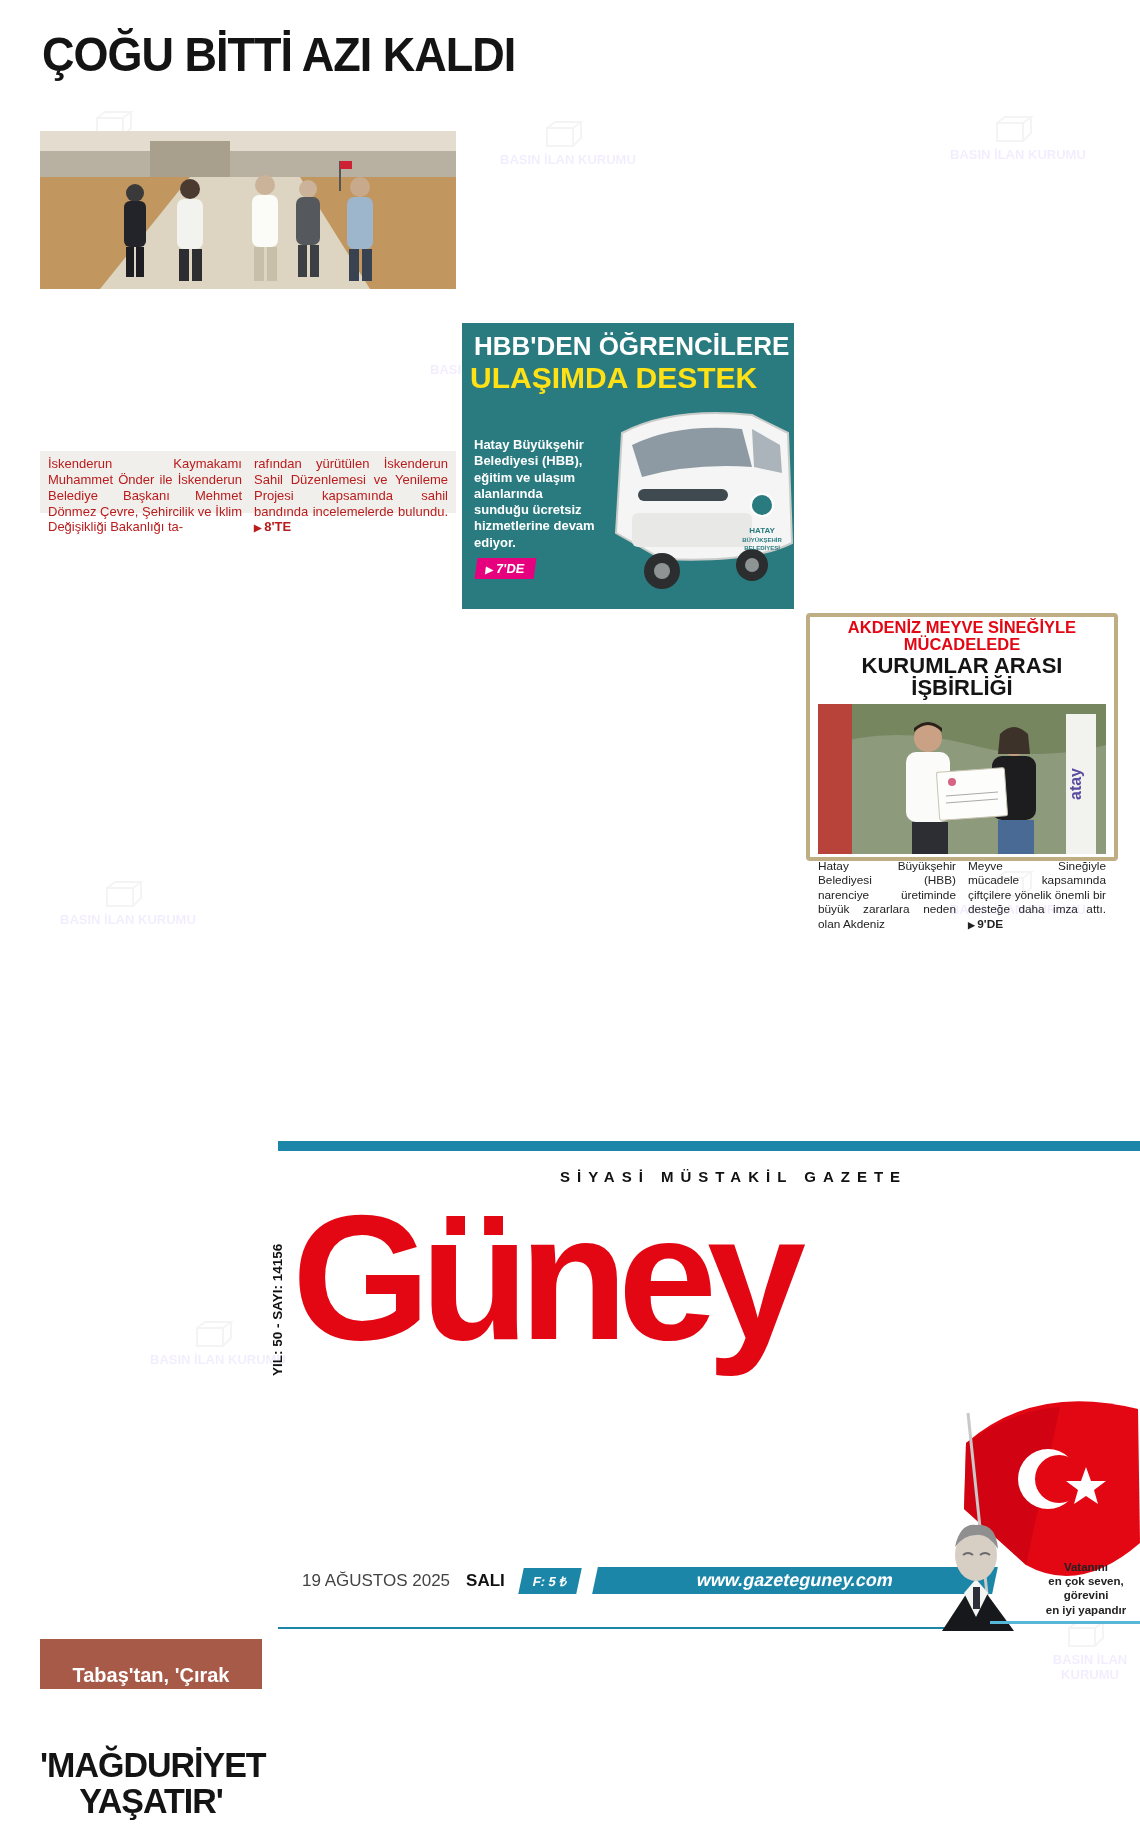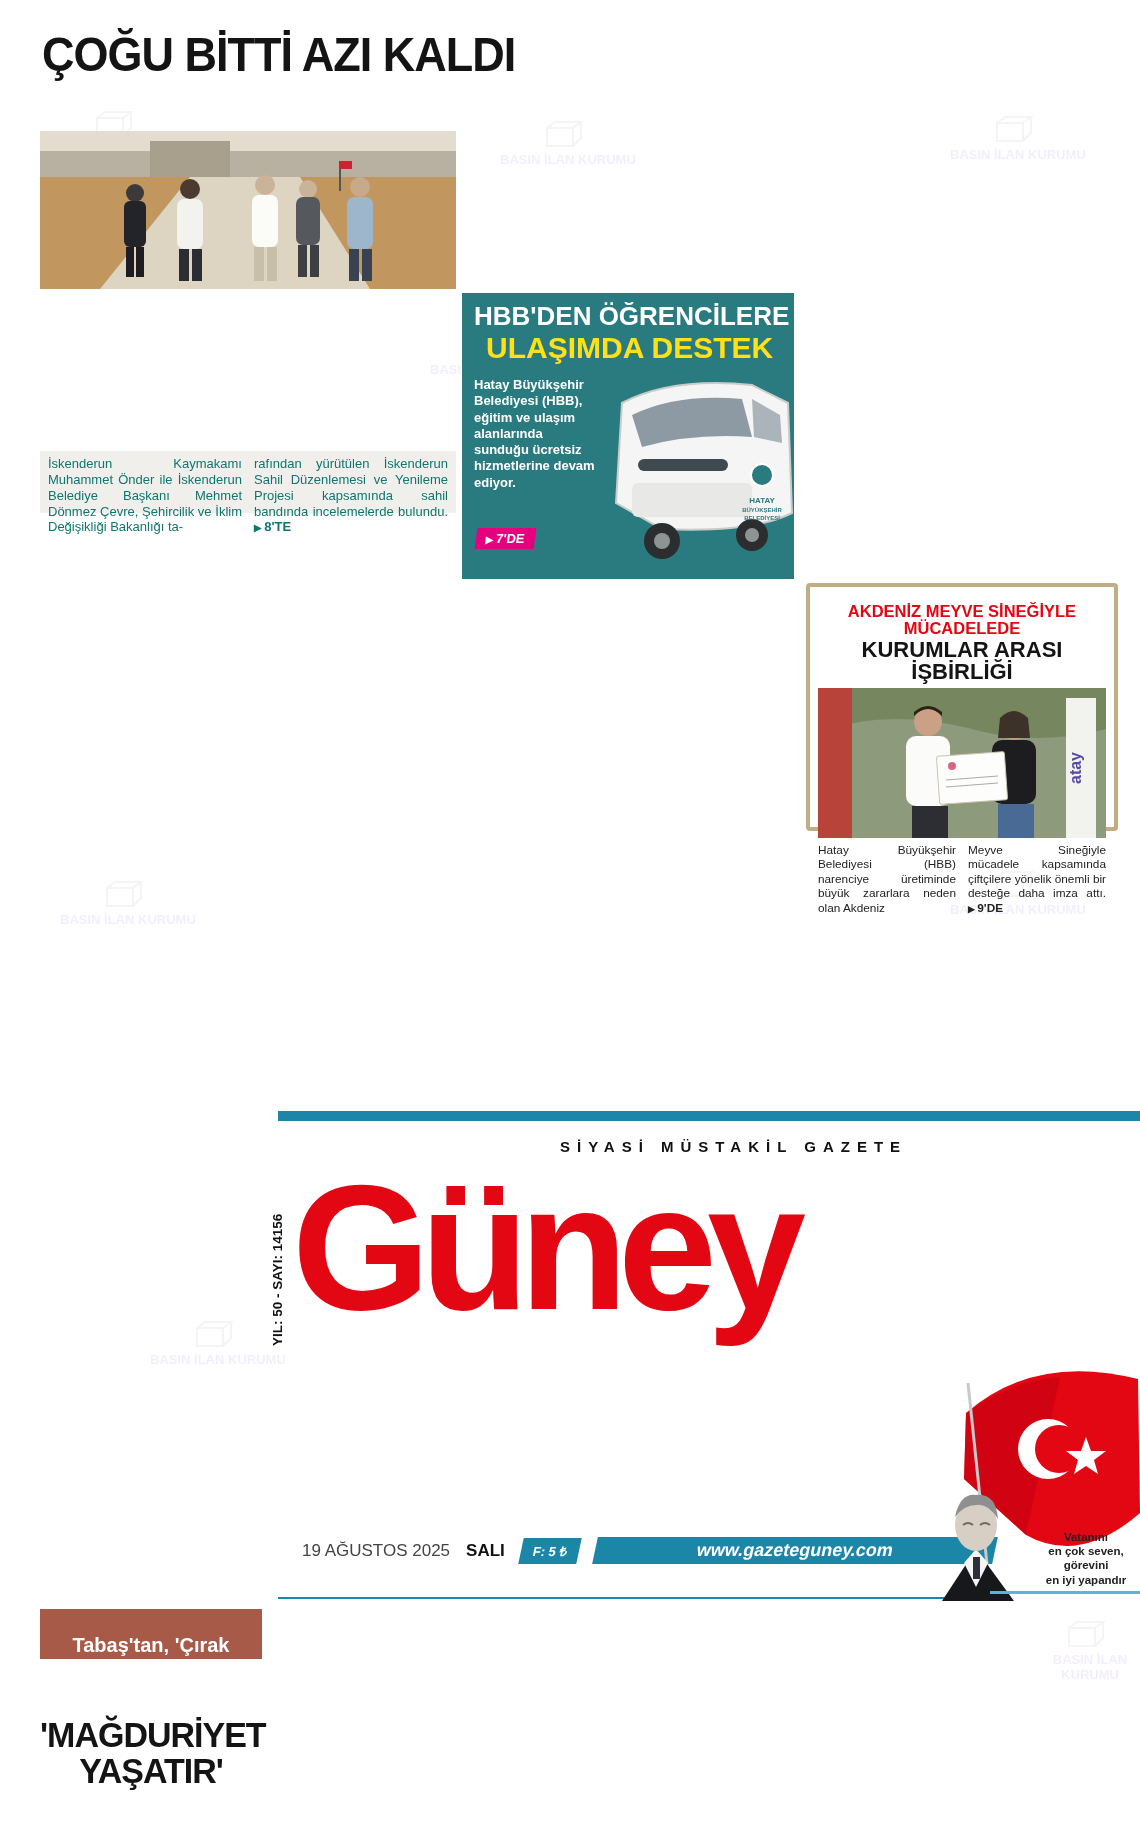--- a/index.html
+++ b/index.html
@@ -2,21 +2,21 @@
 <html lang="tr"><head>
 <meta charset="utf-8">
 <style>
   html,body{margin:0;padding:0;background:#fff;}
   .page{position:relative;width:1140px;height:1835px;background:#fff;overflow:hidden;
         font-family:"Liberation Sans",sans-serif;color:#1a1a1a;}
   .abs{position:absolute;}
   .hd{font-weight:900;color:#141414;line-height:1;letter-spacing:-1px;}
   .just{text-align:justify;}
   .ctr{text-align:center;}
-  .white{color:#fff;}
+  .white{color:#fff;margin-top:30px;}
   .ref{font-weight:800;font-family:"Liberation Sans",sans-serif;white-space:nowrap;}
   .arr::before{content:"▶ ";font-size:.75em;}
   .cols2{display:flex;gap:12px;}
   .cols2>div{flex:1;}
   .wm{position:absolute;opacity:.10;color:#8b5cf6;font-weight:700;font-size:13px;text-align:center;z-index:0;pointer-events:none;}
   .wm svg{display:block;margin:0 auto 2px;}
   .z{position:relative;z-index:1;}
   svg{display:block;}
   .photo{overflow:hidden;}
 </style>
@@ -109,28 +109,28 @@
           <rect x="270" y="114" width="9" height="32" fill="#3c3f44"></rect>
         </g>
       <g>
           <circle cx="320" cy="56" r="10" fill="#c9a98c"></circle>
           <rect x="307" y="66" width="26" height="52" rx="7" fill="#9db6cc"></rect>
           <rect x="309" y="118" width="10" height="32" fill="#394250"></rect>
           <rect x="322" y="118" width="10" height="32" fill="#394250"></rect>
         </g>
     </svg>
   </div>
-  <div class="abs z cols2" style="left:40px;top:248px;width:416px;height:62px;background:#f1efec;padding:5px 8px;box-sizing:border-box;font-size:13px;line-height:1.22;color:#0f766e;">
+  <div class="abs z cols2" style="left:40px;top:248px;width:416px;height:62px;background:#f1efec;padding:5px 8px;box-sizing:border-box;font-size:13px;line-height:1.22;color:#b91c1c;">
     <div class="just">İskenderun Kaymakamı Muhammet Önder ile İskenderun Belediye Başkanı Mehmet Dönmez Çevre, Şehircilik ve İklim Değişikliği Bakanlığı ta-</div>
     <div class="just"><span>rafından yürütülen İskenderun Sahil Düzenlemesi ve Yenileme Projesi kapsamında sahil bandında incelemelerde bulundu.</span> <span class="ref arr">8'TE</span></div>
   </div>
 
   <div class="abs z" style="left:462px;top:28px;width:332px;height:286px;background:#2a7b80;">
     <div class="hd white" style="padding:10px 0 0 12px;font-size:26px;letter-spacing:0;">HBB'DEN ÖĞRENCİLERE</div>
-    <div class="hd" style="padding:4px 0 0 24px;font-size:30px;color:#ffe115;letter-spacing:0;">ULAŞIMDA DESTEK</div>
+    <div class="hd" style="padding:4px 0 0 8px;font-size:30px;color:#ffe115;letter-spacing:0;">ULAŞIMDA DESTEK</div>
     <div class="white" style="position:absolute;left:12px;top:84px;width:122px;font-size:13px;font-weight:700;line-height:1.25;">Hatay Büyükşehir Belediyesi (HBB), eğitim ve ulaşım alanlarında sunduğu ücretsiz hizmetlerine devam ediyor.</div>
     <div style="position:absolute;left:14px;bottom:30px;background:#e6007e;color:#fff;font-weight:800;font-size:13px;padding:3px 10px;transform:skewX(-8deg);"><span class="arr">7'DE</span></div>
     <div class="abs photo" style="left:140px;top:70px;width:192px;height:216px;">
       <svg width="192" height="216" viewBox="0 0 192 216">
         <rect width="192" height="216" fill="#2a7b80"></rect>
         <path d="M20 40 Q70 14 150 22 L186 40 L190 150 Q150 170 60 166 L14 140 Z" fill="#f4f5f4" stroke="#c9ccc9" stroke-width="2"></path>
         <path d="M30 52 Q75 30 140 36 L150 74 Q90 70 40 84 Z" fill="#8d9aa3"></path>
         <path d="M150 36 L178 52 L180 80 L152 74 Z" fill="#aab4ba"></path>
         <rect x="30" y="120" width="120" height="34" rx="6" fill="#e8e9e7"></rect>
         <circle cx="60" cy="178" r="18" fill="#2b2d2e"></circle>
@@ -139,21 +139,21 @@
           <circle cx="150" cy="172" r="7" fill="#8e9494"></circle>
         <rect x="36" y="96" width="90" height="12" rx="6" fill="#3e4a50"></rect>
         <circle cx="160" cy="112" r="11" fill="#2a7b80" stroke="#fff" stroke-width="2"></circle>
         <text x="160" y="140" font-size="8" font-weight="bold" fill="#2a7b80" text-anchor="middle" font-family="Liberation Sans,sans-serif">HATAY</text>
         <text x="160" y="149" font-size="6" font-weight="bold" fill="#2a7b80" text-anchor="middle" font-family="Liberation Sans,sans-serif">BÜYÜKŞEHİR</text>
         <text x="160" y="157" font-size="6" font-weight="bold" fill="#2a7b80" text-anchor="middle" font-family="Liberation Sans,sans-serif">BELEDİYESİ</text>
       </svg>
     </div>
   </div>
 
-  <div class="abs z" style="left:806px;top:32px;width:312px;height:248px;border:4px solid #bfae83;border-radius:4px;background:#fff;box-sizing:border-box;padding:14px 8px;">
+  <div class="abs z" style="left:806px;top:32px;width:312px;height:248px;border:4px solid #bfae83;border-radius:4px;background:#fff;box-sizing:border-box;padding:0 8px;">
     <div class="hd ctr" style="font-size:16.5px;color:#e30613;letter-spacing:0;margin-top:2px;">AKDENİZ MEYVE SİNEĞİYLE MÜCADELEDE</div>
     <div class="hd ctr" style="font-size:22px;letter-spacing:0;margin-top:3px;">KURUMLAR ARASI İŞBİRLİĞİ</div>
     <div class="photo" style="width:100%;height:150px;margin-top:5px;">
       <svg width="292" height="150" viewBox="0 0 292 150">
         <rect width="292" height="150" fill="#8d9a7c"></rect>
         <path d="M0 0 H292 V40 Q220 60 150 40 Q70 20 0 44 Z" fill="#76865f"></path>
         <rect x="0" y="0" width="34" height="150" fill="#b8433a"></rect>
         <rect x="248" y="10" width="30" height="140" fill="#f2f2ee"></rect>
         <text x="263" y="80" font-size="16" font-weight="bold" fill="#5a4ba0" text-anchor="middle" transform="rotate(-90 263 80)" font-family="Liberation Sans,sans-serif">atay</text>
         <g>

